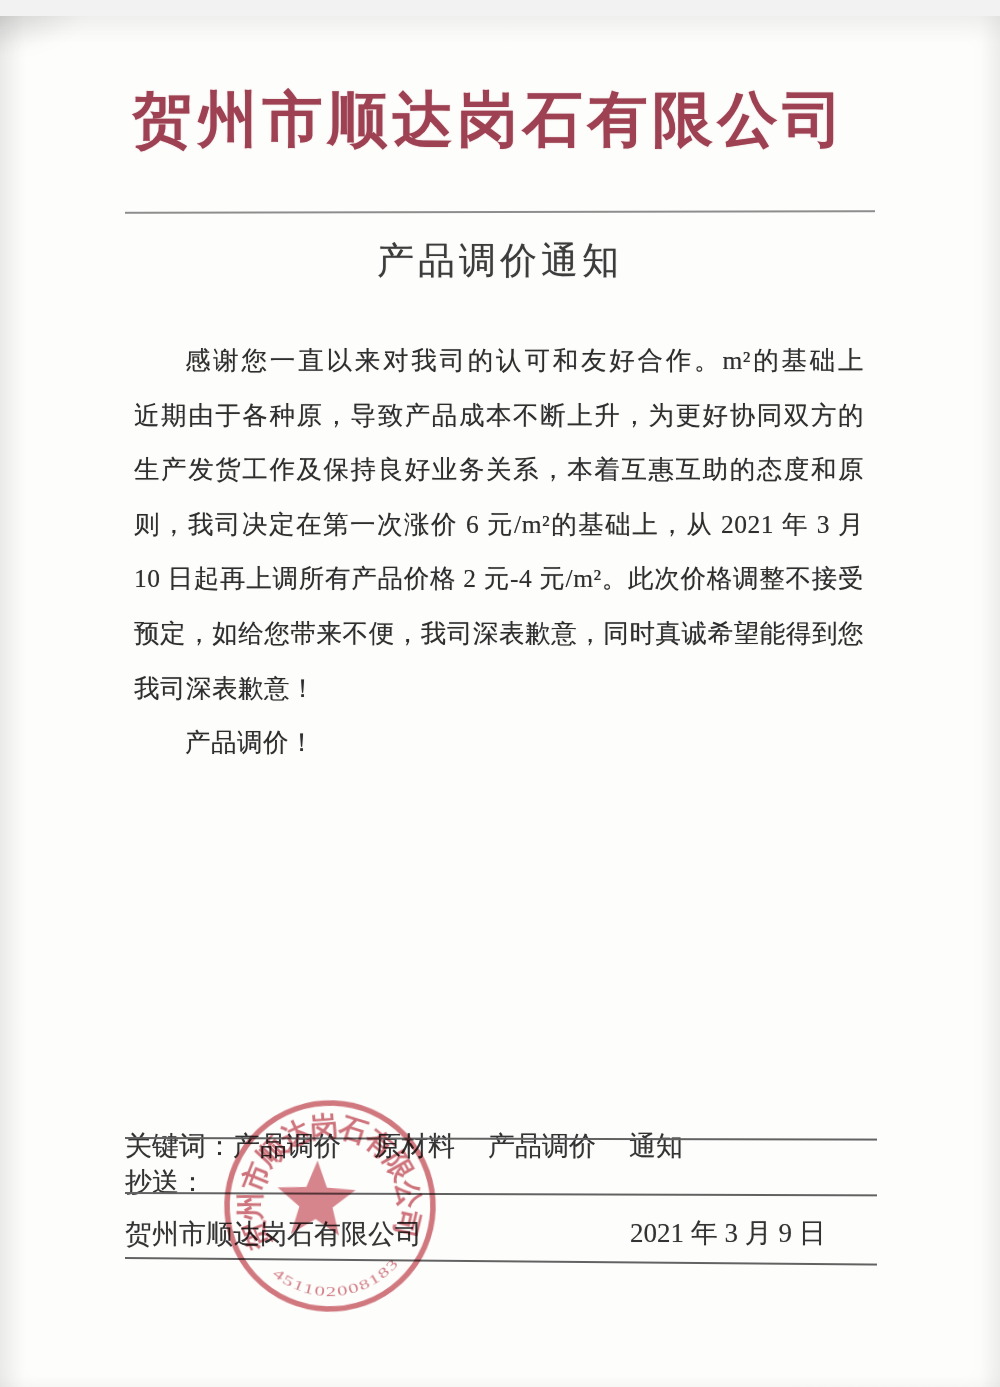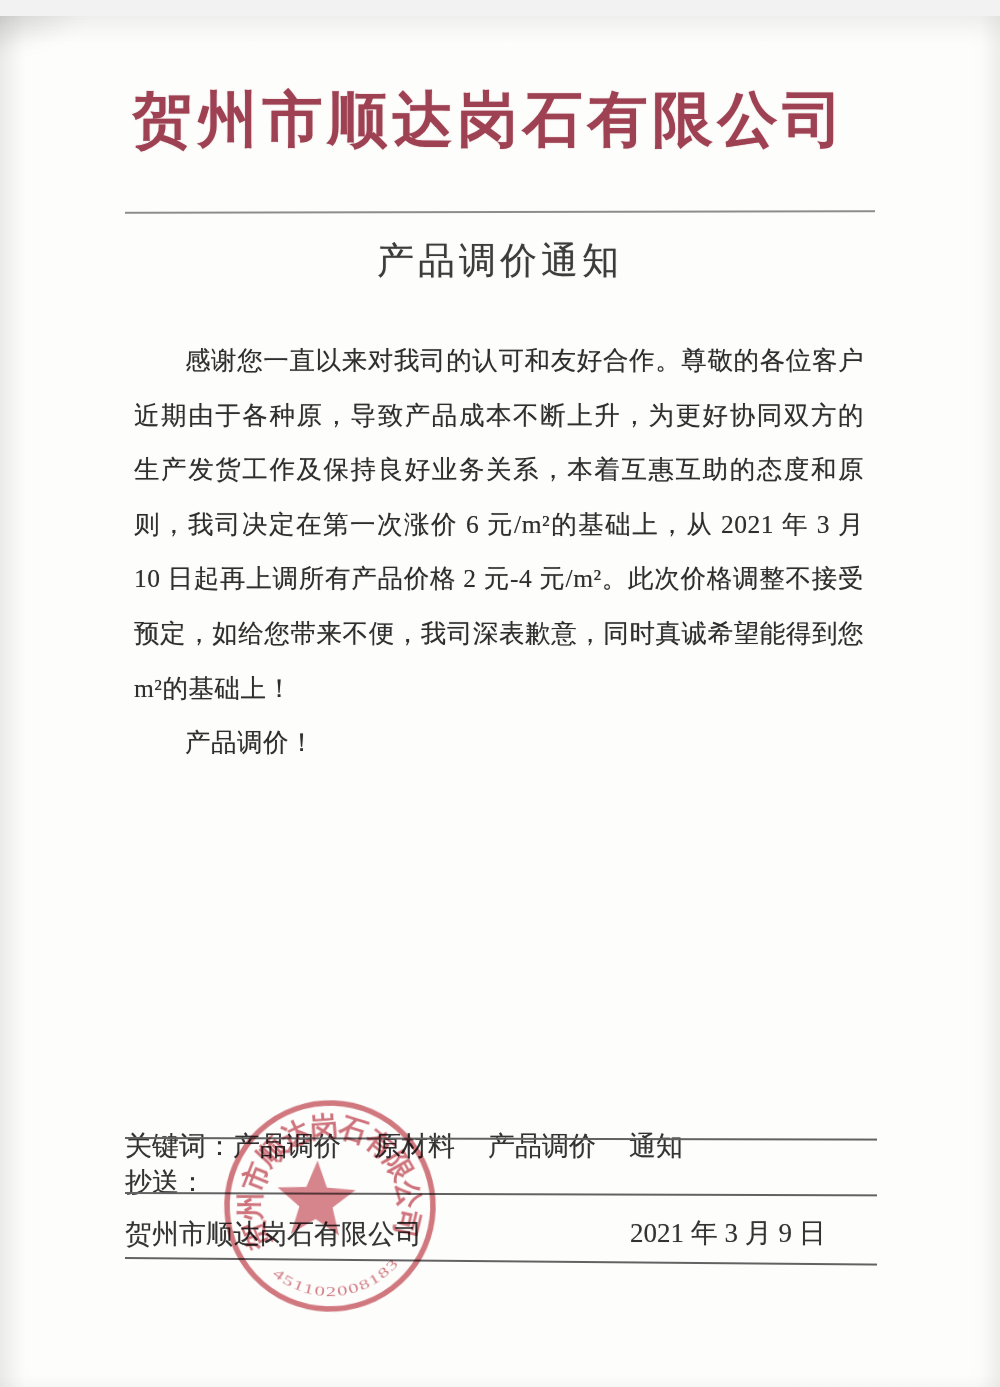--- a/index.html
+++ b/index.html
@@ -150,27 +150,27 @@
   <div class="corner-smudge"></div>
   <div class="edge-shade"></div>
 
   <div class="company-header">贺州市顺达岗石有限公司</div>
 
   <div class="header-rule"></div>
 
   <div class="notice-title">产品调价通知</div>
 
   <div class="body-text">
-      <div class="line justify indent">感谢您一直以来对我司的认可和友好合作。尊敬的各位客户</div>
+      <div class="line justify indent">感谢您一直以来对我司的认可和友好合作。m²的基础上</div>
       <div class="line justify">近期由于各种原，导致产品成本不断上升，为更好协同双方的</div>
       <div class="line justify">生产发货工作及保持良好业务关系，本着互惠互助的态度和原</div>
       <div class="line justify">则，我司决定在第一次涨价 6 元/m²的基础上，从 2021 年 3 月</div>
       <div class="line justify">10 日起再上调所有产品价格 2 元-4 元/m²。此次价格调整不接受</div>
       <div class="line justify">预定，如给您带来不便，我司深表歉意，同时真诚希望能得到您</div>
-      <div class="line">m²的基础上！</div>
+      <div class="line">我司深表歉意！</div>
       <div class="line indent">产品调价！</div>
     </div>
 
   <div class="footer-row keywords-row">
     <span class="kw-label">关键词：</span>
     <span id="keywords-list"><span class="kw">产品调价</span><span class="kw">原材料</span><span class="kw">产品调价</span><span class="kw">通知</span></span>
   </div>
   <div class="underline underline-a"></div>
 
   <div class="footer-row cc-row">抄送：</div>

